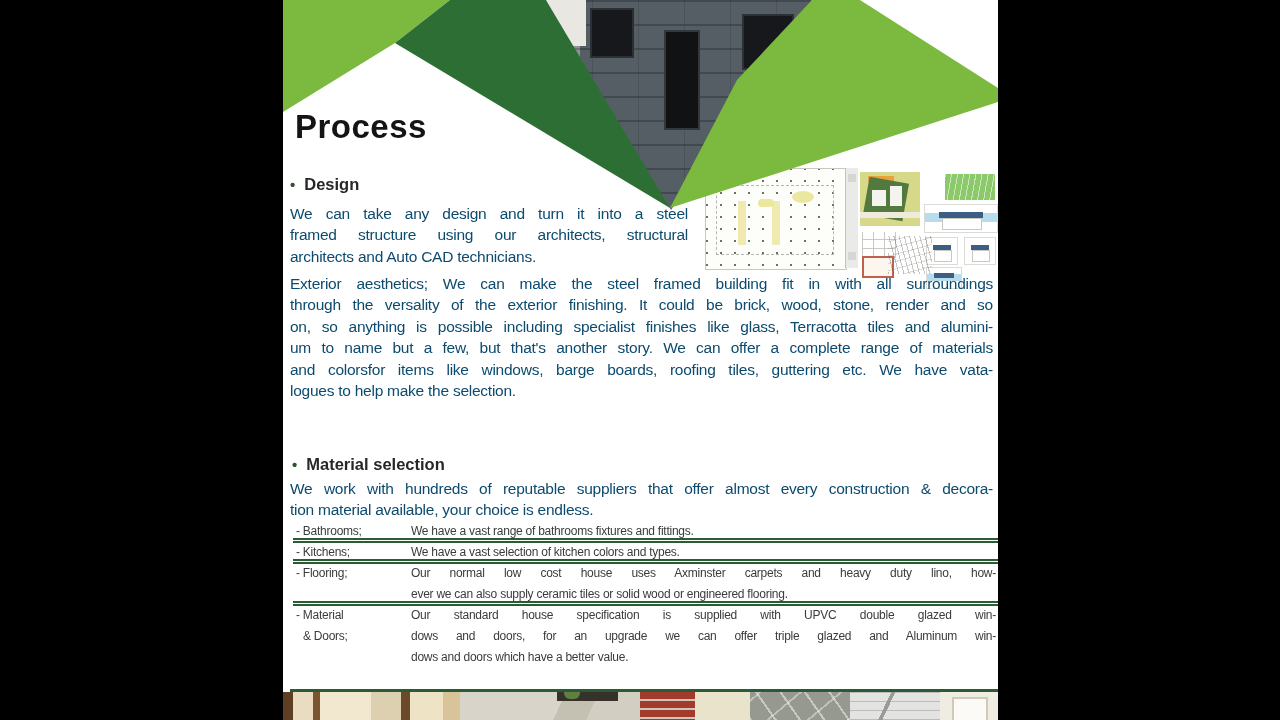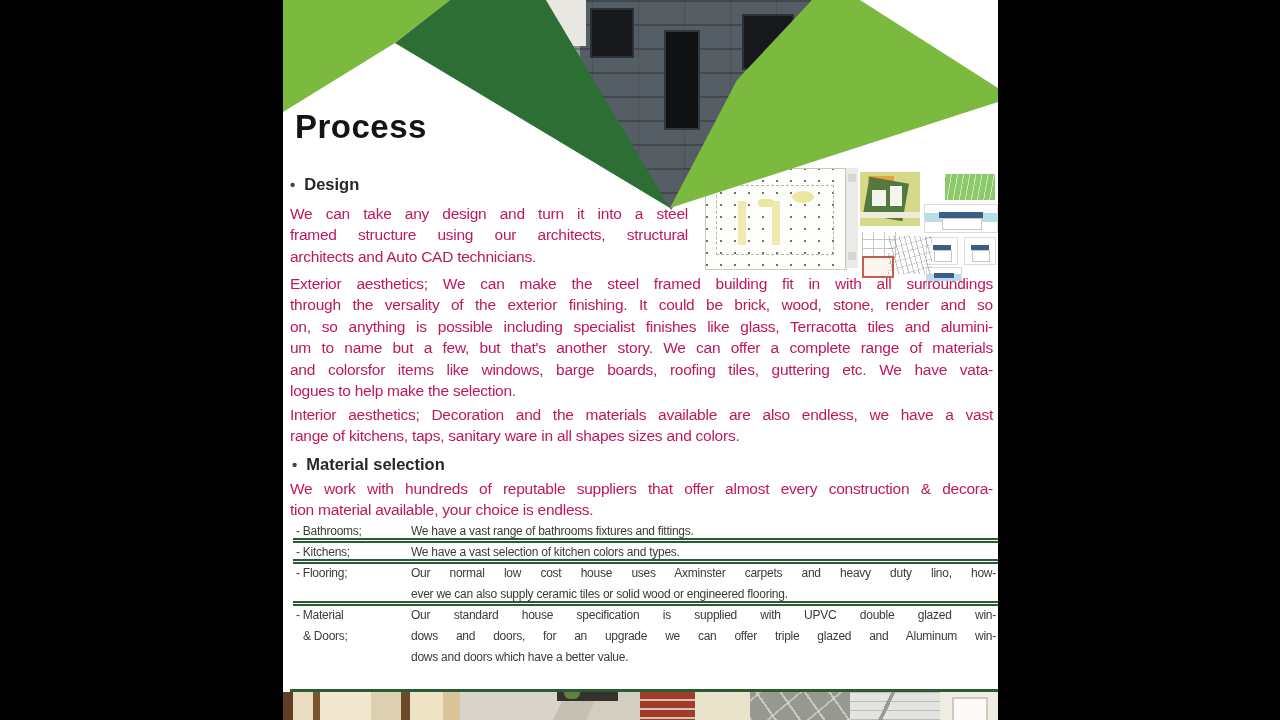--- a/index.html
+++ b/index.html
@@ -67,21 +67,21 @@
   .plans .pencil{position:absolute;left:30px;top:68px;width:44px;height:38px;
        background-image:repeating-linear-gradient(75deg,rgba(90,90,85,.35) 0 1px,transparent 1px 5px),
                         repeating-linear-gradient(-15deg,rgba(120,120,110,.25) 0 1px,transparent 1px 7px);}
 
   
   .title{position:absolute;left:12px;top:108px;font-size:33px;font-weight:700;color:#141414;letter-spacing:.5px;}
   .bhead{position:absolute;display:flex;align-items:baseline;gap:9px;color:#272727;font-weight:700;font-size:16.5px;}
   .bhead .dot{font-size:15px;color:#33502f;}
   .d-head{left:7px;top:175px;}
   .m-head{left:9px;top:455px;}
-  .para{position:absolute;color:#be185d;font-size:15.5px;line-height:21.4px;letter-spacing:-.25px;}
+  .para{position:absolute;color:#0c4a6e;font-size:15.5px;line-height:21.4px;letter-spacing:-.25px;}
   .ln{text-align:justify;text-align-last:justify;white-space:normal;}
   .ln-last{text-align-last:left;}
   .p-design{left:7px;top:203px;width:398px;}
   .p-exterior{left:7px;top:273px;width:703px;}
   .p-interior{left:7px;top:404px;width:703px;}
   .p-material{left:7px;top:478px;width:703px;}
 
   
   .mtable{position:absolute;left:10px;top:521px;width:708px;color:#3b3b3b;font-size:12px;letter-spacing:-.25px;}
   .trow{position:relative;display:flex;}
@@ -188,24 +188,20 @@
     </div>
 
   <div class="para p-exterior">
       <div class="ln">Exterior aesthetics; We can make the steel framed building fit in with all surroundings</div>
       <div class="ln">through the versality of the exterior finishing. It could be brick, wood, stone, render and so</div>
       <div class="ln">on, so anything is possible including specialist finishes like glass, Terracotta tiles and alumini-</div>
       <div class="ln">um to name but a few, but that's another story. We can offer a complete range of materials</div>
       <div class="ln">and colorsfor items like windows, barge boards, roofing tiles, guttering etc. We have  vata-</div>
       <div class="ln ln-last">logues to help make the selection.</div>
     </div>
-  <div class="para p-interior">
-      <div class="ln">Interior aesthetics; Decoration and the materials available are also endless, we have a vast</div>
-      <div class="ln ln-last">range of kitchens, taps, sanitary ware in all shapes sizes and colors.</div>
-    </div>
 
   <div class="bhead m-head">
     <span class="dot">•</span>
     <span>Material selection</span>
   </div>
   <div class="para p-material">
       <div class="ln">We work with hundreds of reputable suppliers that offer almost every construction &amp; decora-</div>
       <div class="ln ln-last">tion material available, your choice is endless.</div>
     </div>
 

